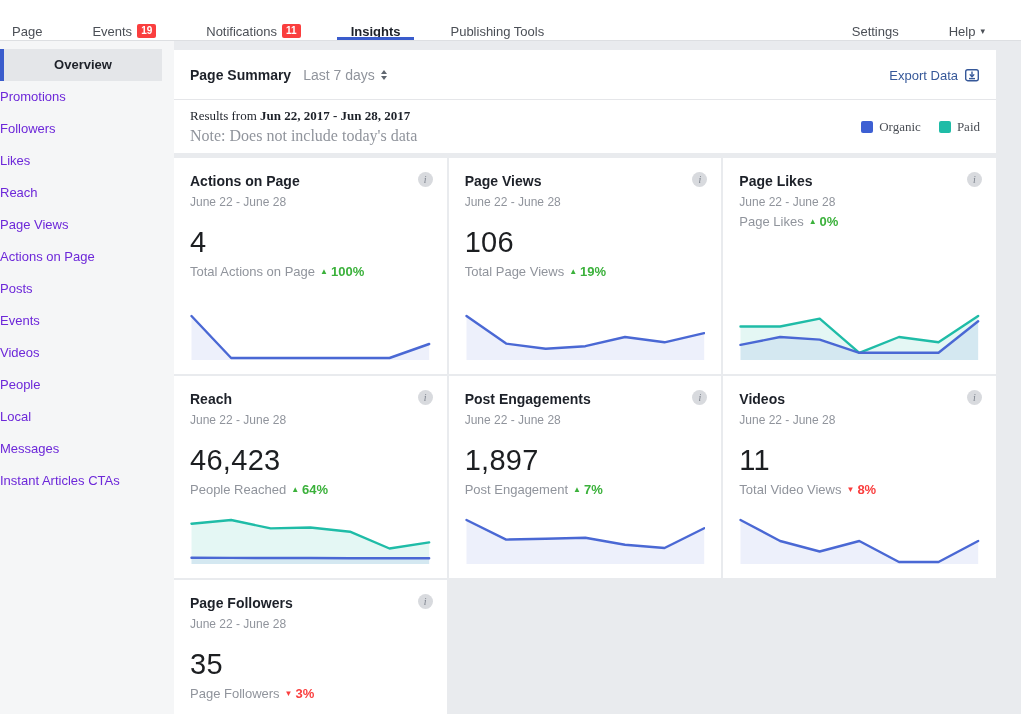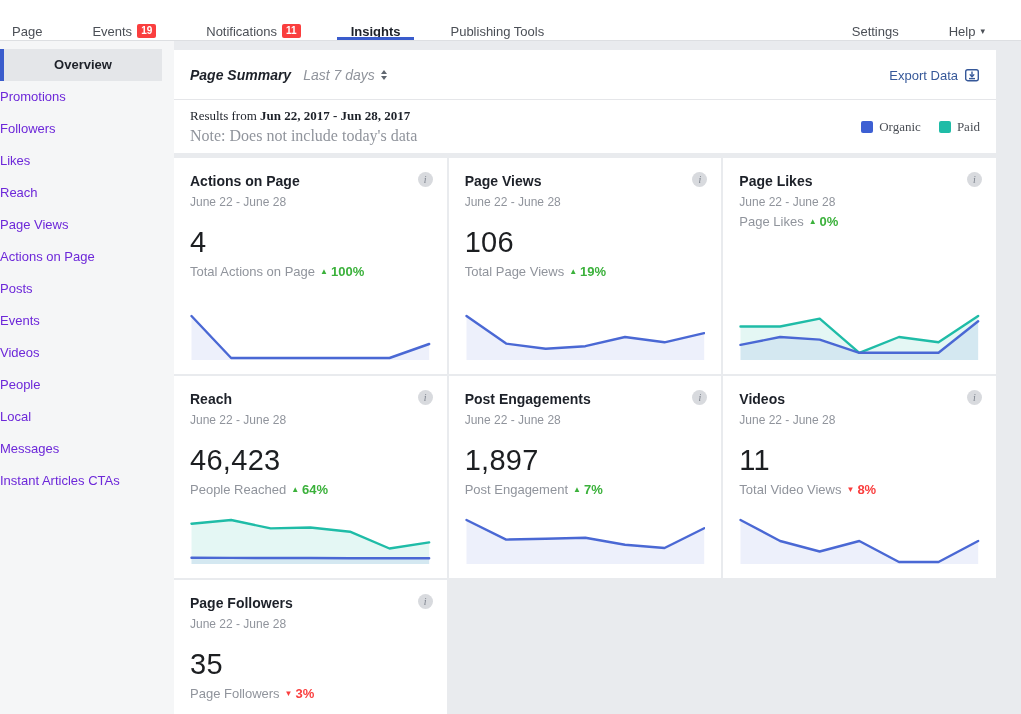--- a/index.html
+++ b/index.html
@@ -43,21 +43,21 @@
     margin-right:12px; font-weight:bold; color:#1d2129;text-align:center;
   }
   .main { flex:1; padding:9px 25px 0 0; overflow:hidden; }
   .content { width:822px; }
   .panel { background:#fff; }
   
   .summary-bar {
     height:50px; display:flex; align-items:center; justify-content:space-between;
     padding:0 16px; border-bottom:1px solid #e5e6e9;
   }
-  .summary-left { display:flex; align-items:flex-end;font-style:italic; }
+  .summary-left { display:flex; align-items:flex-end; }
   .summary-title { font-size:14px; font-weight:bold; color:#1d2129; }
   .range-select {
     margin-left:12px; font-size:14px; color:#90949c;
     display:inline-flex; align-items:center; gap:6px; cursor:pointer;
   }
   .sort-arrows { display:flex; flex-direction:column; gap:2px; }
   .sort-arrows i { display:block; width:0; height:0; border-left:3.5px solid transparent; border-right:3.5px solid transparent; }
   .sort-up { border-bottom:4px solid #606770; }
   .sort-down { border-top:4px solid #606770; }
   .export-link {

